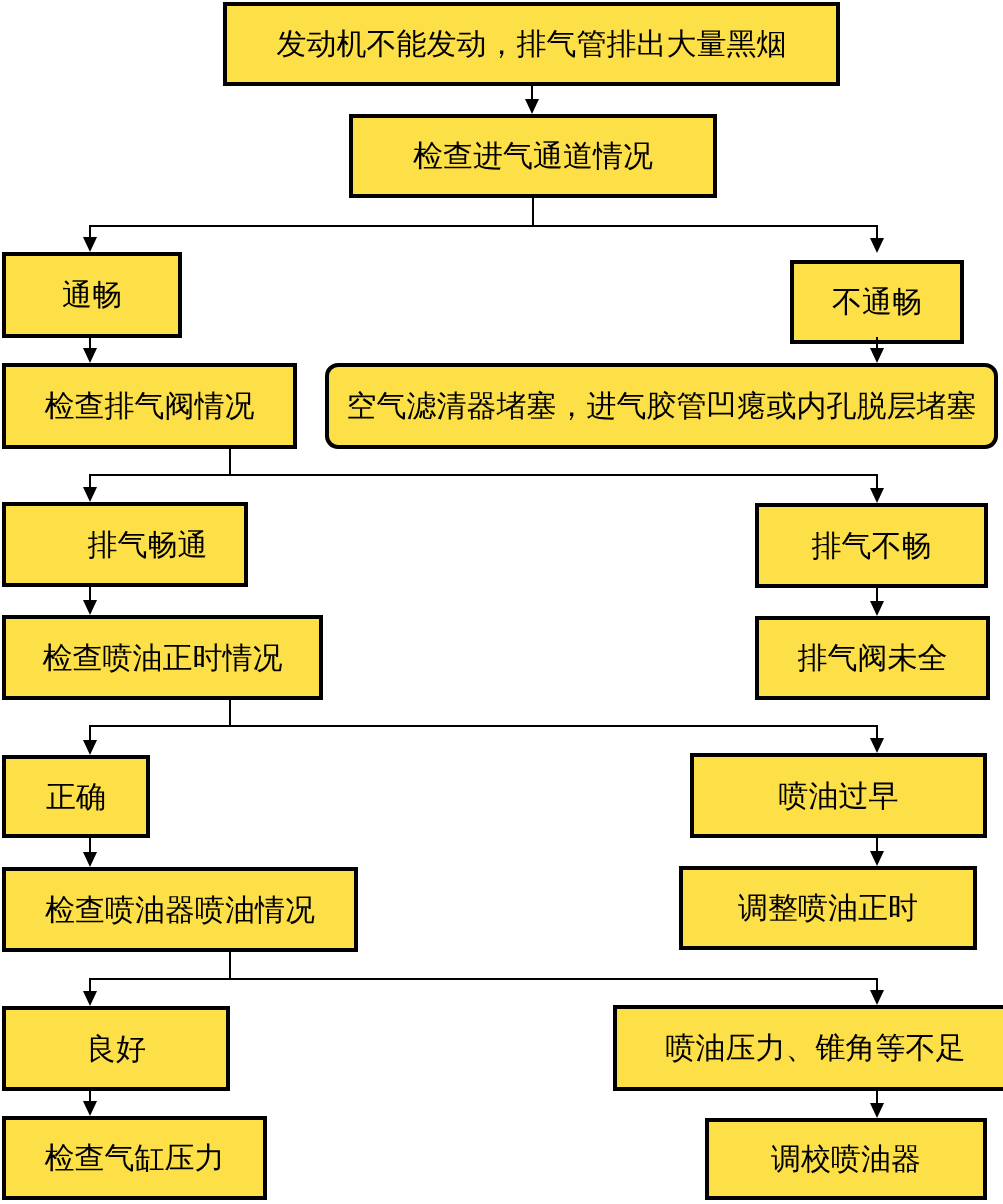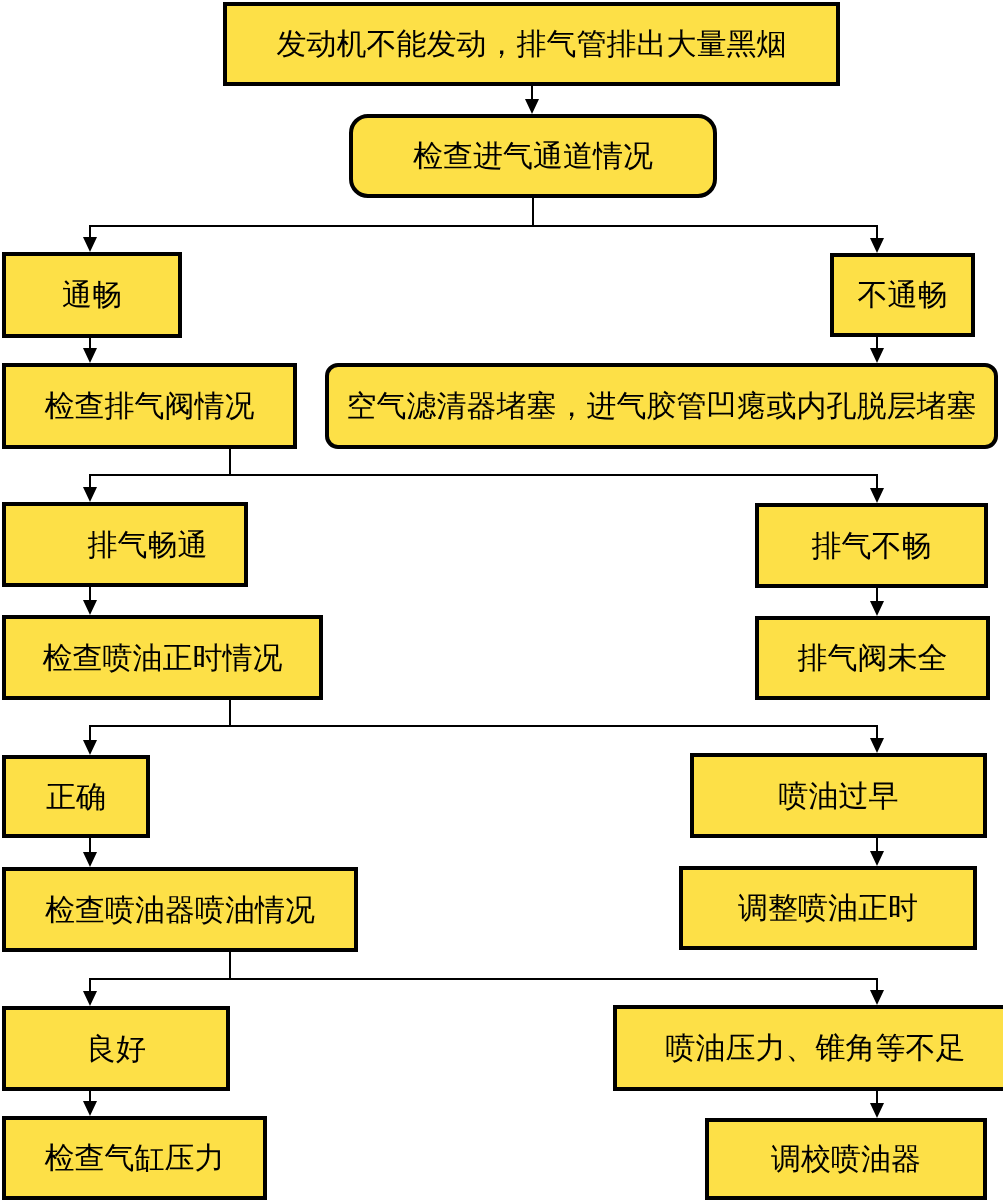--- a/index.html
+++ b/index.html
@@ -59,29 +59,29 @@
 </style>
 </head>
 <body>
 
 <div id="stage">
 
   <div class="node" style="left:223px; top:2px;    width:617px; height:84px;">发动机不能发动，排气管排出大量黑烟</div>
 
   <div class="varrow" style="left:531px; top:85px;  height:14px;"></div>
 
-  <div class="node" style="left:349px; top:114px;  width:368px; height:84px;border-radius:19px;">检查进气通道情况</div>
+  <div class="node" style="left:349px; top:114px;  width:368px; height:84px;">检查进气通道情况</div>
 
   <div class="vline" style="left:532px; top:198px; height:29px;"></div>
   <div class="hline" style="left:90px;  top:225px; width:788px;"></div>
   <div class="varrow" style="left:89px;  top:225px; height:12px;"></div>
   <div class="varrow" style="left:876px; top:225px; height:13px;"></div>
 
   <div class="node" style="left:2px;   top:252px;  width:180px; height:86px;">通畅</div>
-  <div class="node" style="left:790px; top:253px;  width:145px; height:84px;margin-left:40px;">不通畅</div>
+  <div class="node" style="left:790px; top:260px;  width:174px; height:84px;">不通畅</div>
 
   <div class="varrow" style="left:89px;  top:338px; height:10px;"></div>
   <div class="varrow" style="left:876px; top:337px; height:11px;"></div>
 
   <div class="node" style="left:2px;   top:363px;  width:295px; height:86px;">检查排气阀情况</div>
   <div class="node" style="left:325px; top:363px;  width:673px; height:86px;border-radius:13px;">空气滤清器堵塞，进气胶管凹瘪或内孔脱层堵塞</div>
 
   <div class="vline" style="left:229px; top:449px; height:27px;"></div>
   <div class="hline" style="left:90px;  top:474px; width:788px;"></div>
   <div class="varrow" style="left:89px;  top:474px; height:13px;"></div>

